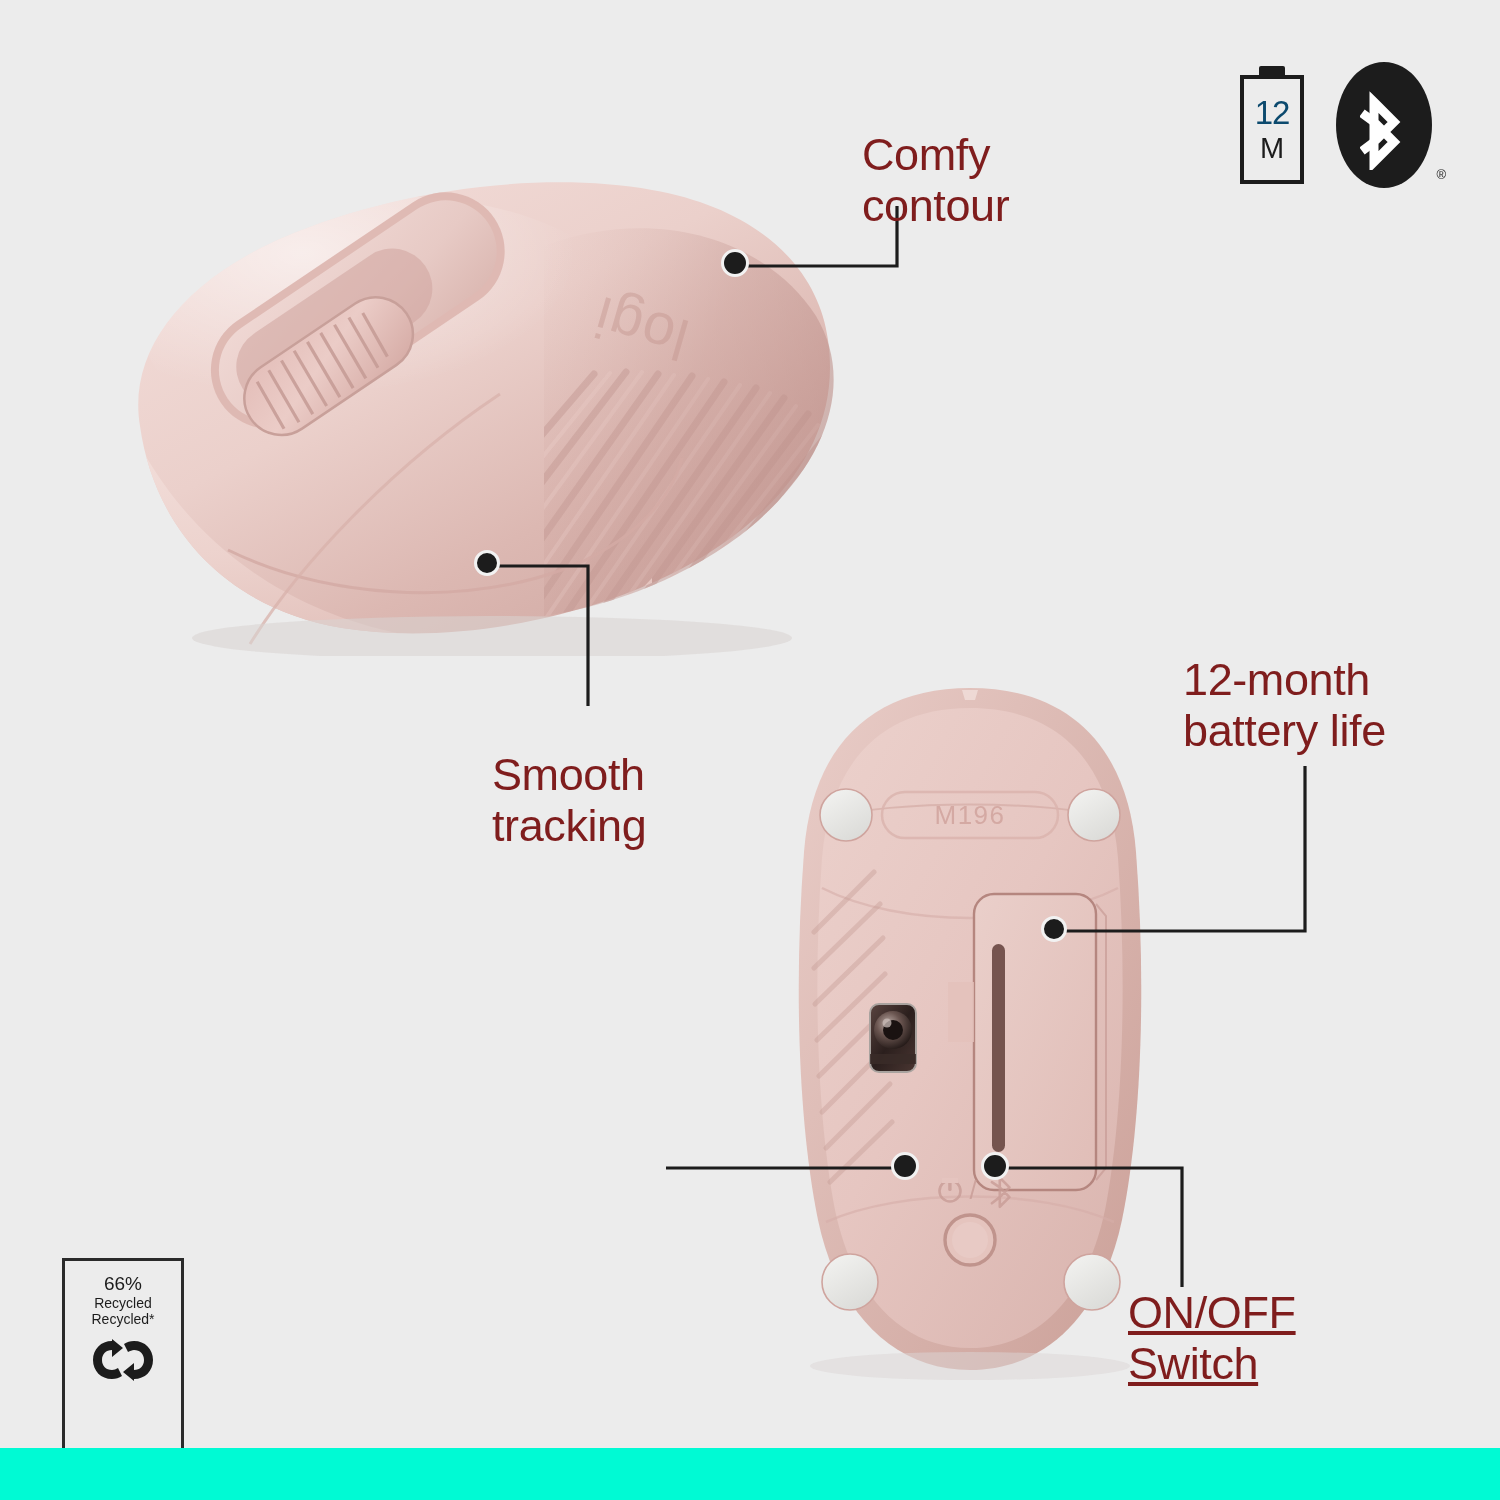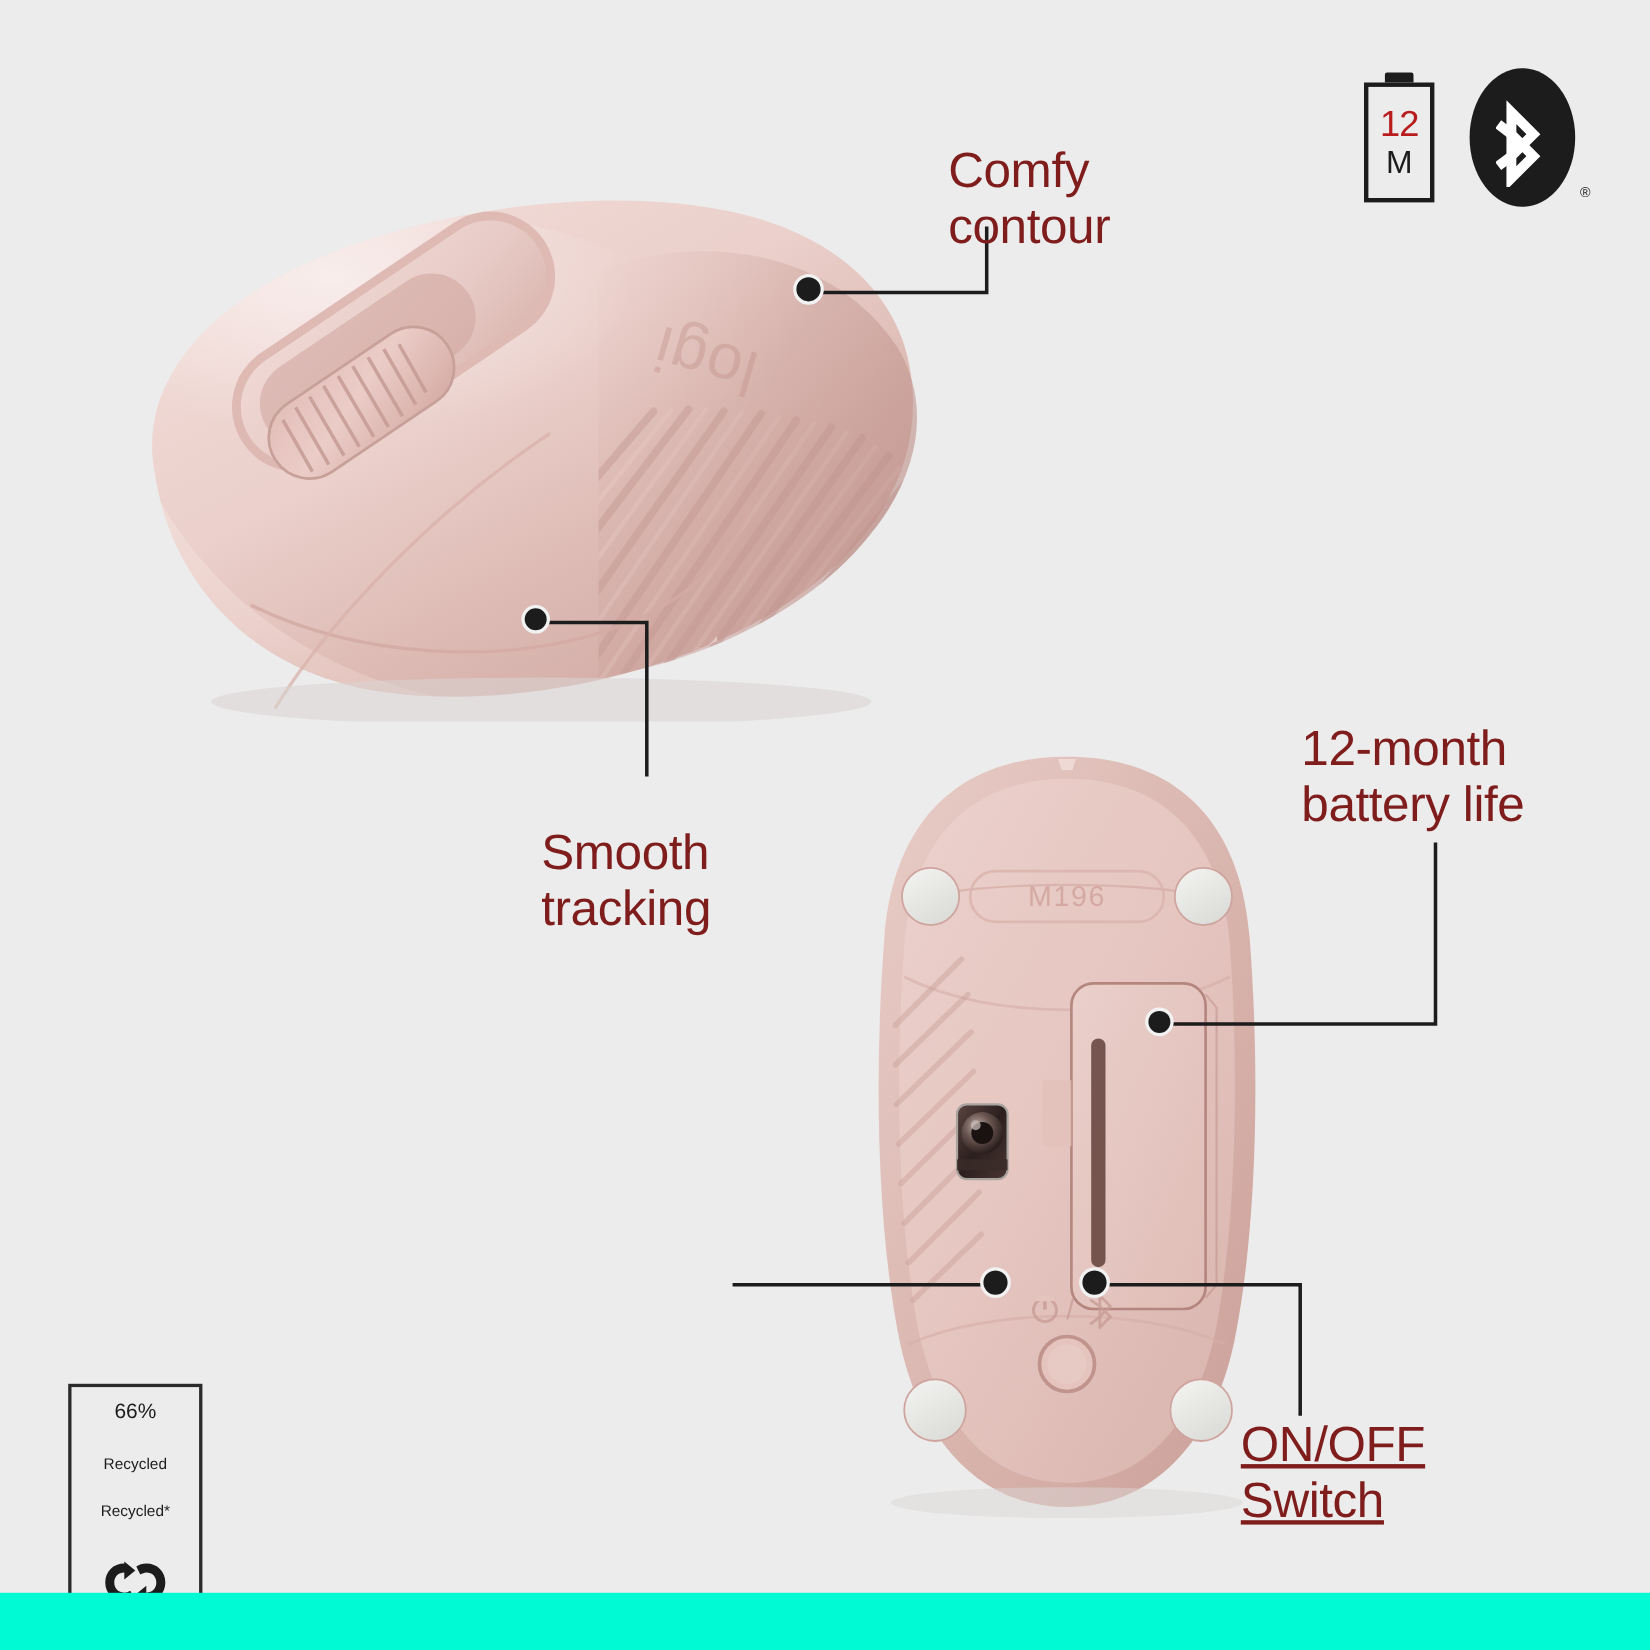--- a/index.html
+++ b/index.html
@@ -27,40 +27,39 @@
   .battery-badge .cap{
     position:absolute; top:0; left:50%; transform:translateX(-50%);
     width:26px; height:11px; background:#1C1C1C; border-radius:2px 2px 0 0;
   }
   .battery-badge .body{
     position:absolute; top:9px; left:0; width:64px; height:109px;
     border:4px solid #1C1C1C; background:#ECECEC;
     display:flex; flex-direction:column; align-items:center; justify-content:center;
     line-height:1;
   }
-  .battery-badge .n1{ font-size:33px; color:#b91c1c; letter-spacing:-1px; font-weight:400;}
+  .battery-badge .n1{ font-size:33px; color:#0c4a6e; letter-spacing:-1px; font-weight:400;}
   .battery-badge .n2{ font-size:29px; color:#1C1C1C; margin-top:5px; font-weight:400;}
 
   .bt-badge{ position:relative; width:96px; height:126px; }
   .bt-badge .blob{
     position:absolute; inset:0; background:#1C1C1C;
     border-radius:48px / 63px;
   }
   .bt-badge svg{ position:absolute; top:18px; left:24px; }
   .bt-badge .reg{
     position:absolute; right:-14px; bottom:6px; font-size:13px; color:#1C1C1C;
   }
 
   
   .recycle-badge{
     position:absolute; left:62px; top:1258px;
     width:122px; height:206px; border:3px solid #2A2A2A; background:#ECECEC;
     display:flex; flex-direction:column; align-items:center; justify-content:flex-start;
     padding-top:12px;
-    gap:27px;
   }
   .recycle-badge .ln{ font-size:14px; color:#1C1C1C; line-height:1.16; text-align:center; }
   .recycle-badge .pct{ font-size:19px; }
   .recycle-badge svg{ margin-top:7px; }
 
   
   .label{
     position:absolute; color:#7f1d1d; font-size:45px; line-height:1.13;
     font-weight:400; letter-spacing:-0.4px; white-space:pre-line;
   }

